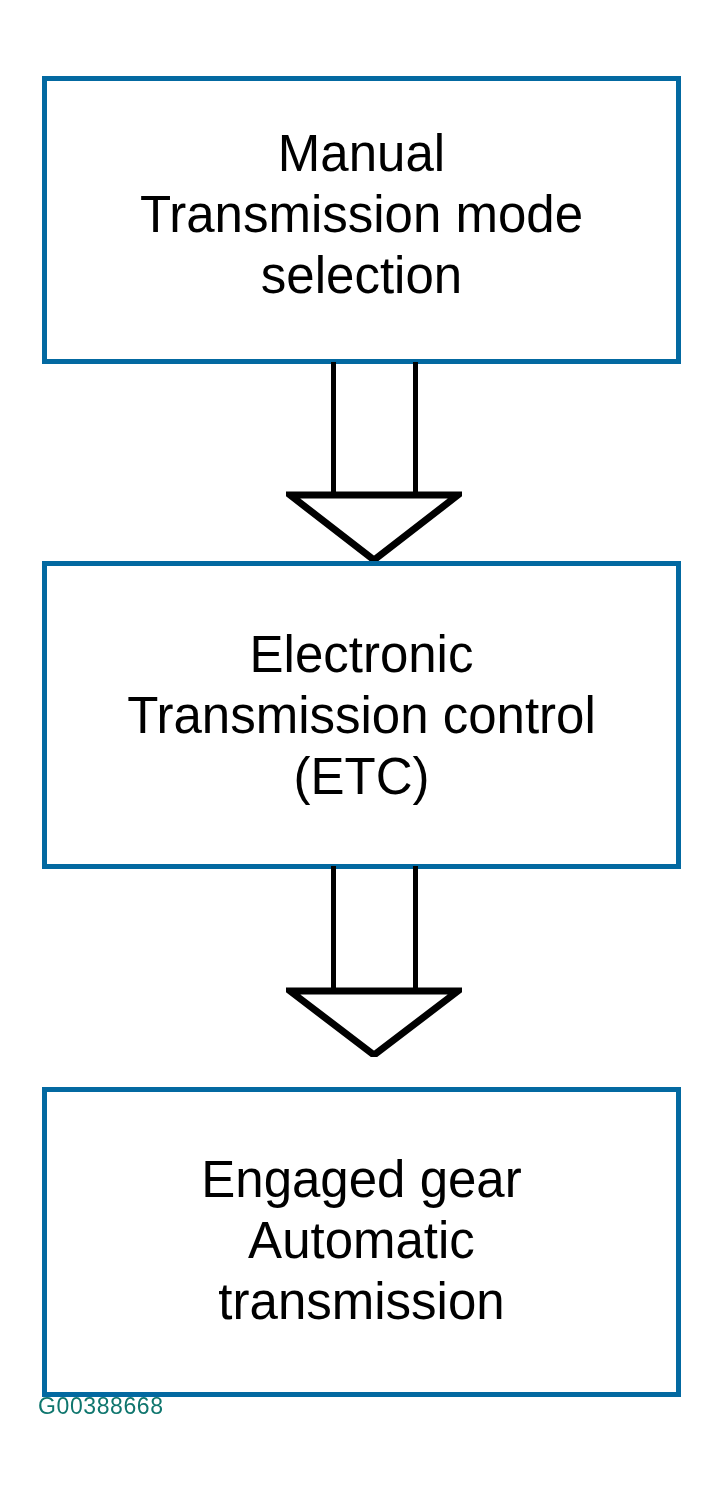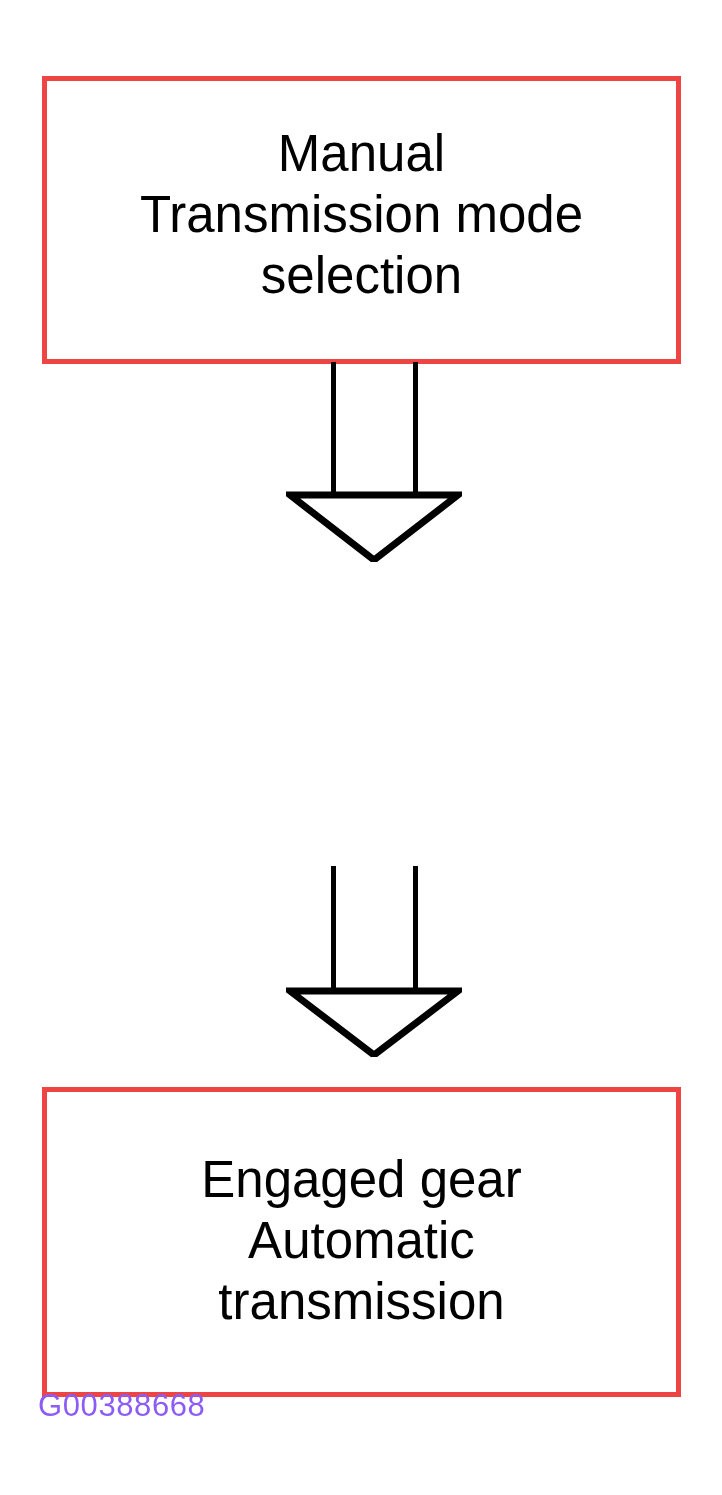--- a/index.html
+++ b/index.html
@@ -18,21 +18,21 @@
     width: 722px;
     height: 1495px;
     background: #ffffff;
     overflow: hidden;
   }
 
   
   .process-box {
     position: absolute;
     box-sizing: border-box;
-    border: 5px solid #ef4444;
+    border: 5px solid #0369a1;
     background: #ffffff;
     display: flex;
     align-items: center;
     justify-content: center;
     text-align: center;
   }
 
   .box-label {
     font-family: "Liberation Sans", sans-serif;
     font-size: 51px;
@@ -65,24 +65,24 @@
 
   #arrow-manual-to-etc { top: 362px;  height: 200px; }
   #arrow-etc-to-gear   { top: 866px;  height: 191px; }
 
   
   #figure-caption {
     position: absolute;
     left: 38px;
     top: 1392px;
     font-family: "Liberation Sans", sans-serif;
-    font-size: 31px;
+    font-size: 23px;
     line-height: 28px;
     letter-spacing: 0.6px;
-    color: #8b5cf6;
+    color: #0f766e;
     white-space: nowrap;
   }
 </style>
 </head>
 <body>
 
 <div id="diagram-root">
 
   <div class="process-box" id="box-manual-mode">
     <div class="box-label">Manual
@@ -97,20 +97,25 @@
 
       <rect x="127" y="0" width="5" height="136" fill="#000000"></rect>
 
       <polygon points="4,133 172,133 88,198" fill="#ffffff" stroke="#000000" stroke-width="7" stroke-linejoin="miter"></polygon>
 
       <rect x="45" y="137" width="5" height="4" fill="#ffffff"></rect>
       <rect x="127" y="137" width="5" height="4" fill="#ffffff"></rect>
     </svg>
   </div>
 
+  <div class="process-box" id="box-etc">
+    <div class="box-label">Electronic
+Transmission control
+(ETC)</div>
+  </div>
 
   <div class="block-arrow" id="arrow-etc-to-gear">
     <svg viewBox="0 0 176 191" width="176" height="191">
       <rect x="45" y="0" width="5" height="128" fill="#000000"></rect>
       <rect x="127" y="0" width="5" height="128" fill="#000000"></rect>
       <polygon points="4,125 172,125 88,189" fill="#ffffff" stroke="#000000" stroke-width="7" stroke-linejoin="miter"></polygon>
       <rect x="45" y="129" width="5" height="4" fill="#ffffff"></rect>
       <rect x="127" y="129" width="5" height="4" fill="#ffffff"></rect>
     </svg>
   </div>

